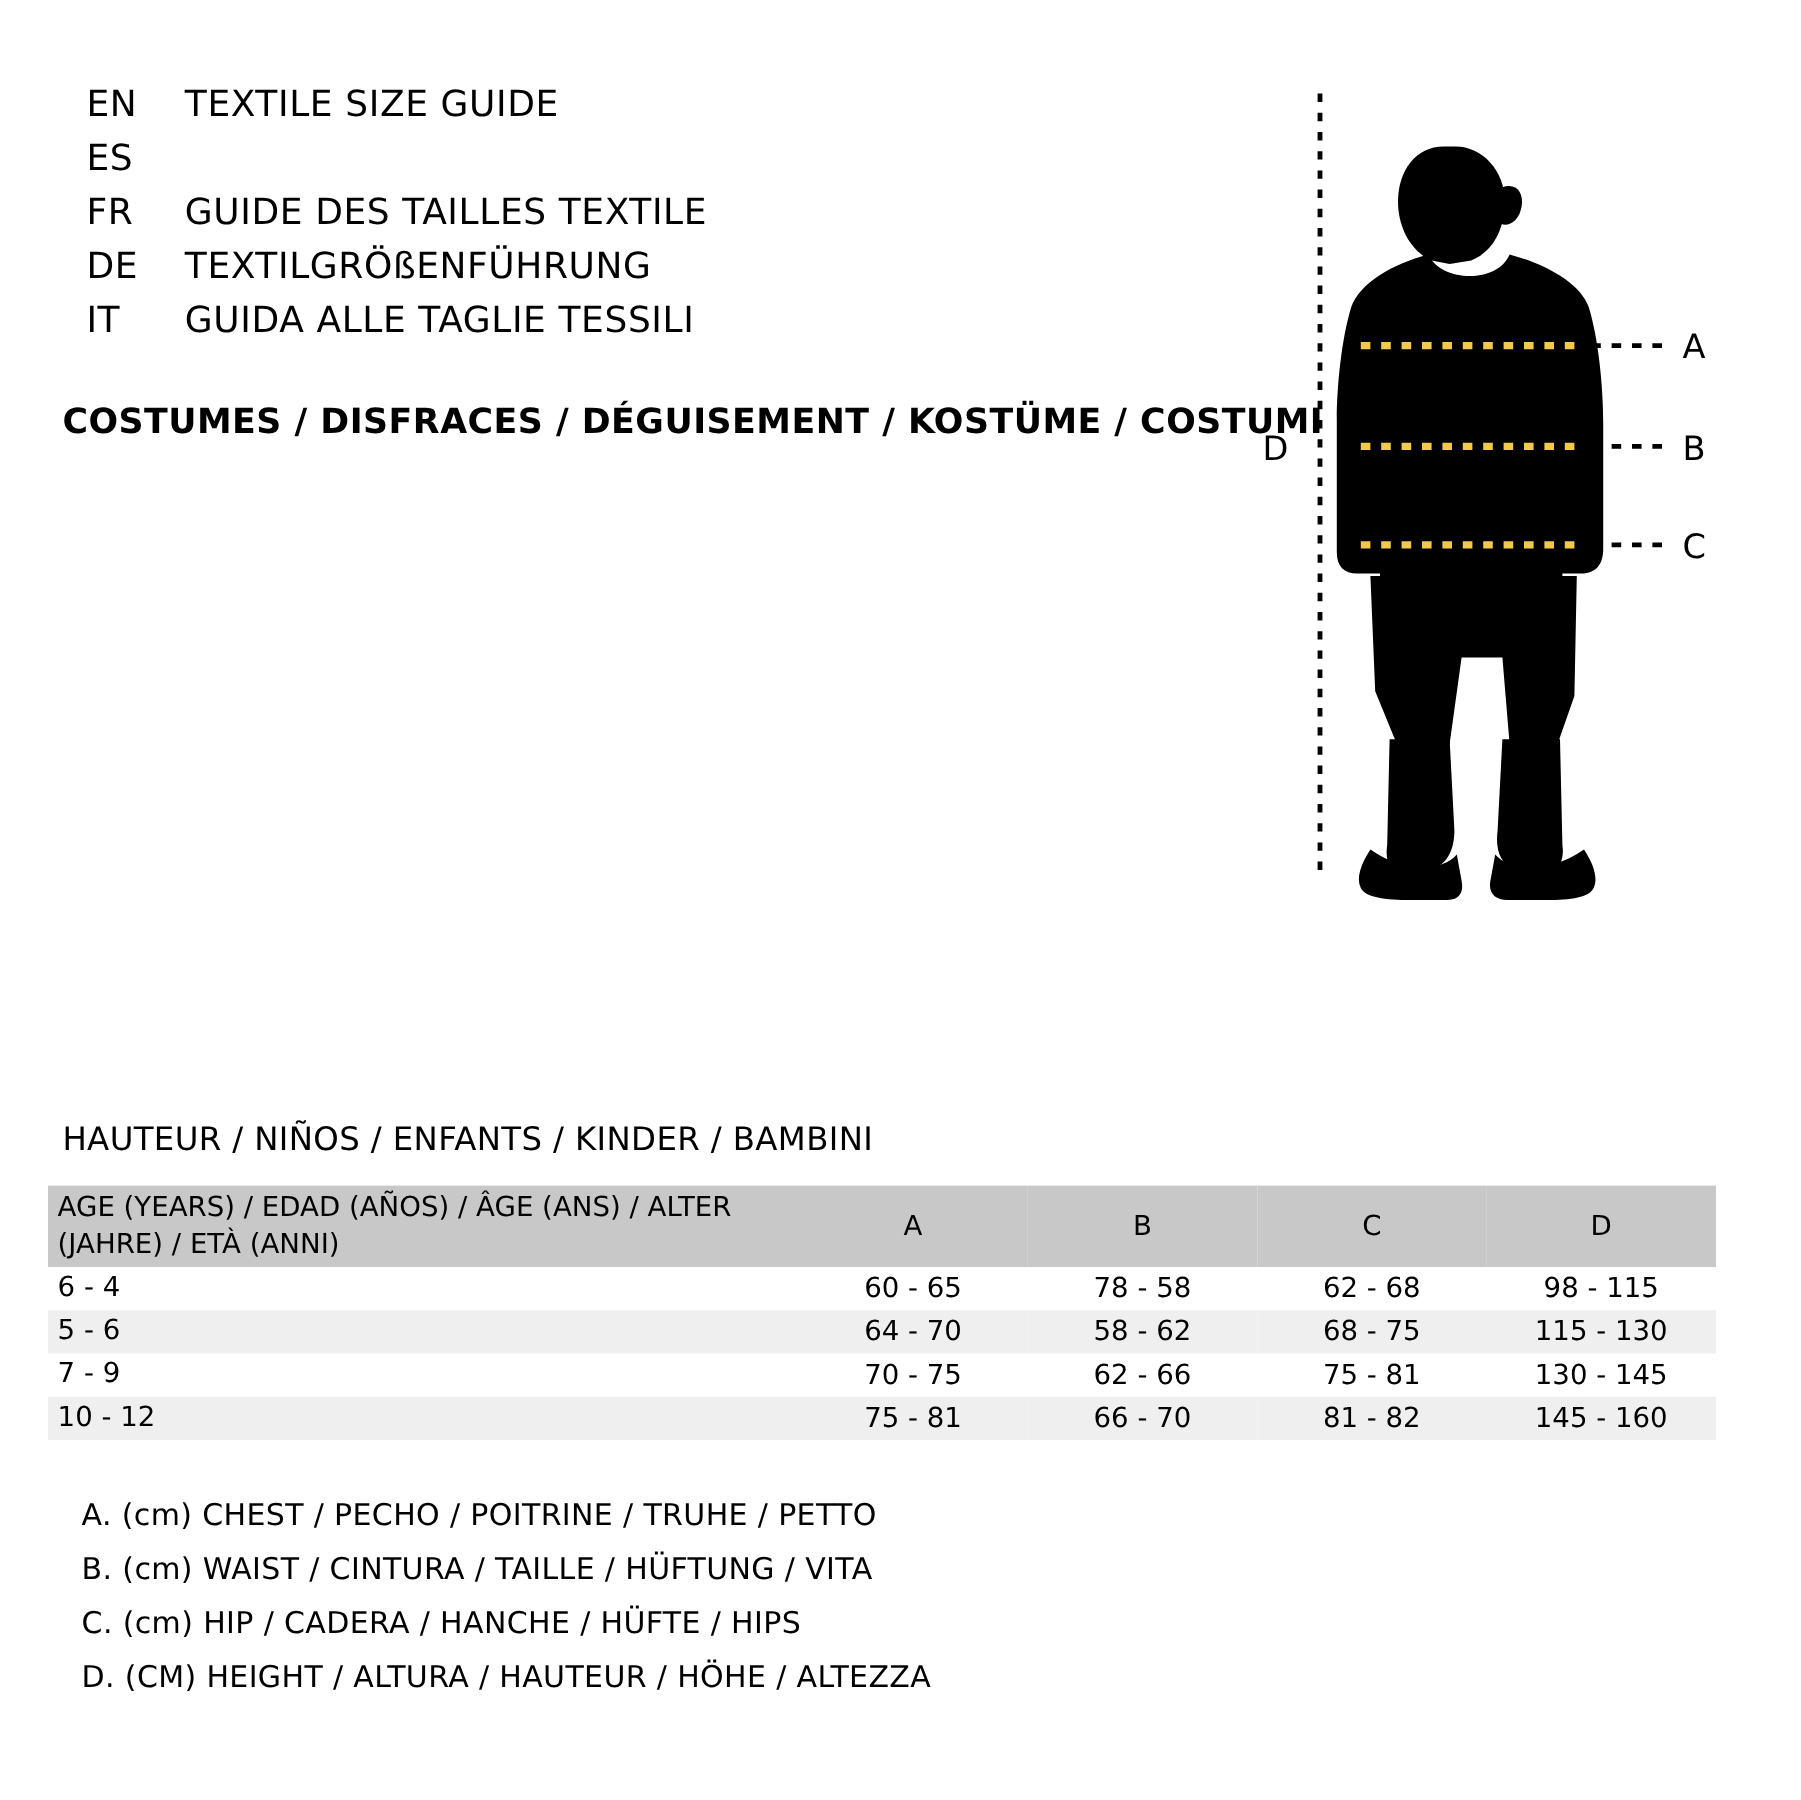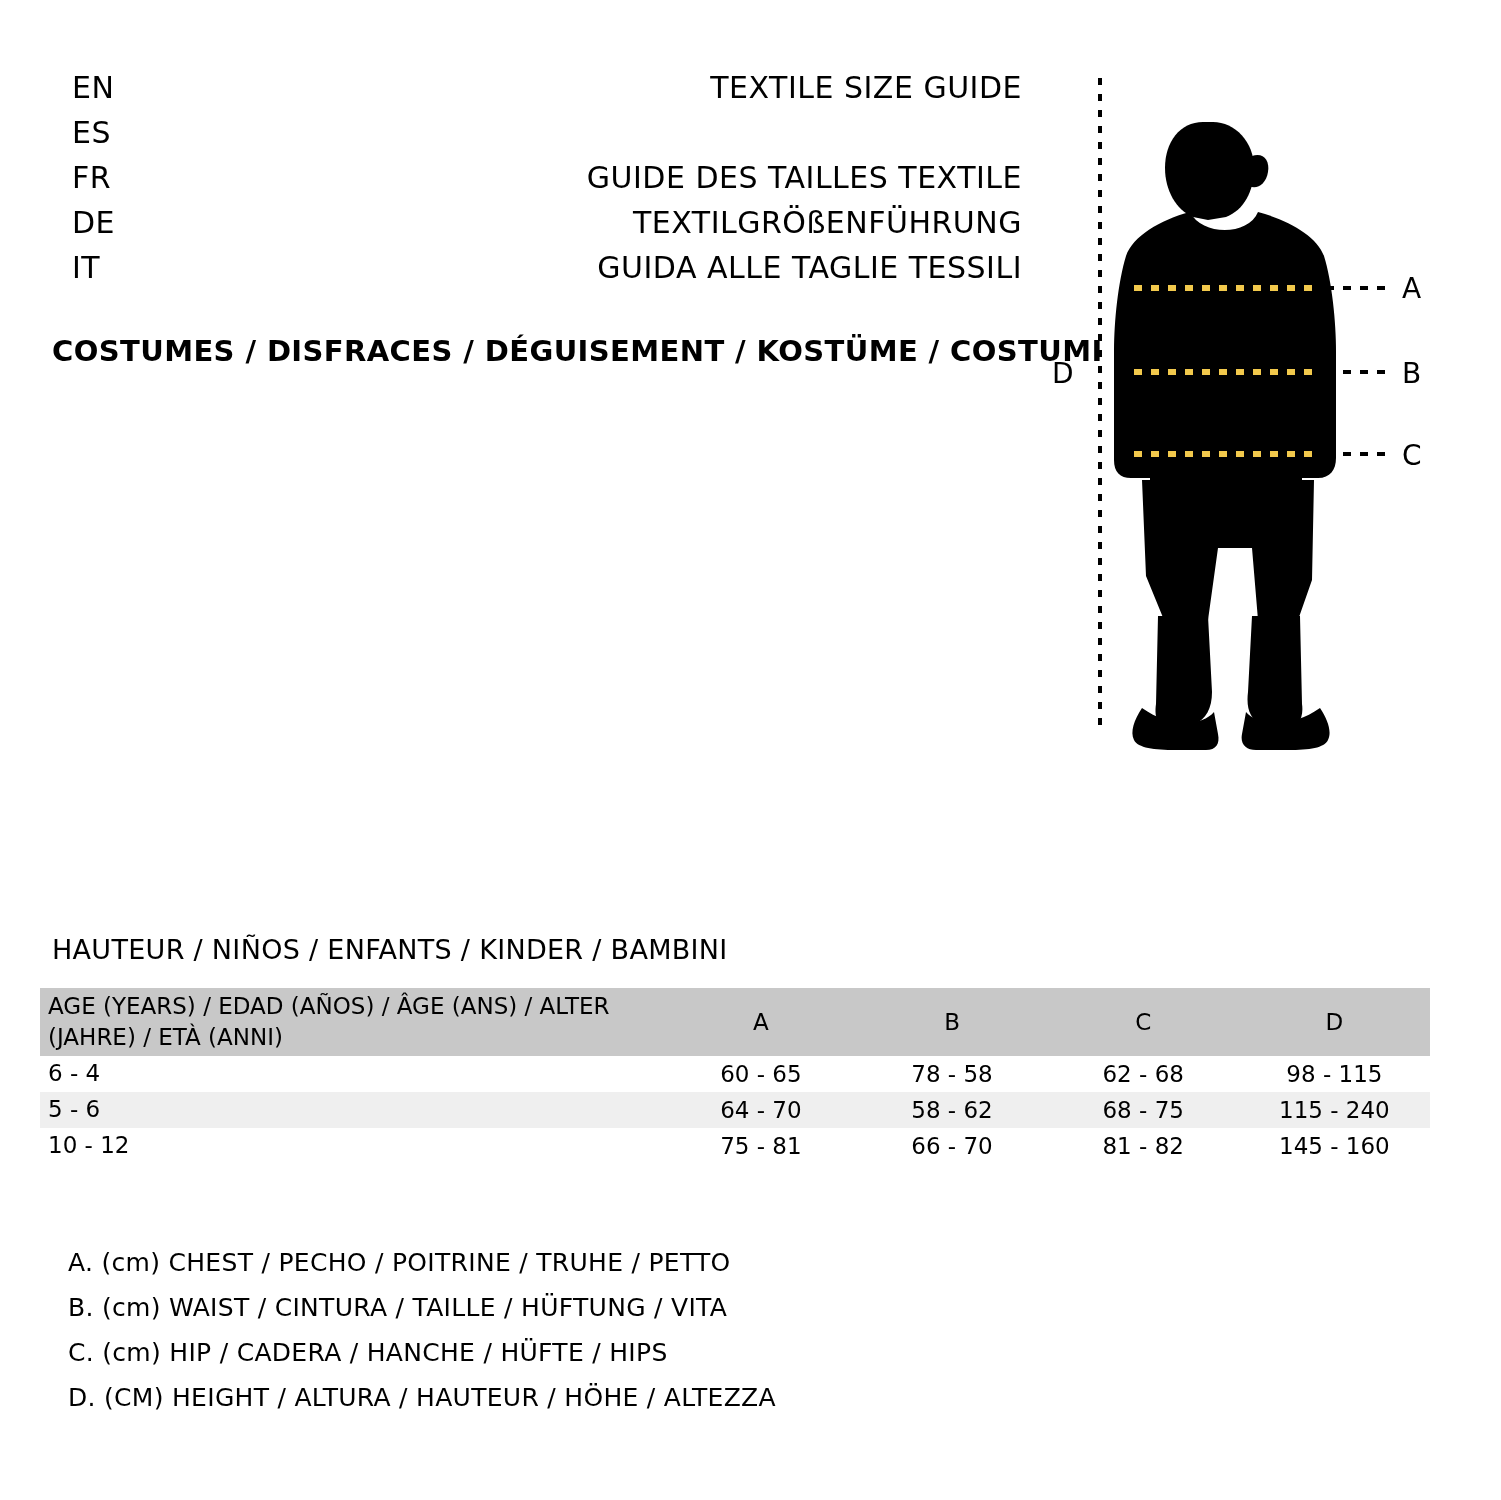--- a/index.html
+++ b/index.html
@@ -30,21 +30,20 @@
     height: 45px;
     font-size: 30px;
     letter-spacing: 0.5px;
   }
   .lang-code {
     width: 82px;
     flex: 0 0 82px;
   }
   .lang-text {
     flex: 1 1 auto;
-    text-align: right;
   }
   .costumes-line {
     position: absolute;
     left: 52px;
     top: 334px;
     font-size: 29px;
     font-weight: bold;
     letter-spacing: 0.4px;
   }
 
@@ -215,21 +214,28 @@
       <td>60 - 65</td>
       <td>78 - 58</td>
       <td>62 - 68</td>
       <td>98 - 115</td>
     </tr>
     <tr>
       <td class="col-label">5 - 6</td>
       <td>64 - 70</td>
       <td>58 - 62</td>
       <td>68 - 75</td>
-      <td>115 - 240</td>
+      <td>115 - 130</td>
+    </tr>
+    <tr>
+      <td class="col-label">7 - 9</td>
+      <td>70 - 75</td>
+      <td>62 - 66</td>
+      <td>75 - 81</td>
+      <td>130 - 145</td>
     </tr>
     <tr>
       <td class="col-label">10 - 12</td>
       <td>75 - 81</td>
       <td>66 - 70</td>
       <td>81 - 82</td>
       <td>145 - 160</td>
     </tr>
   </tbody>
 </table>

